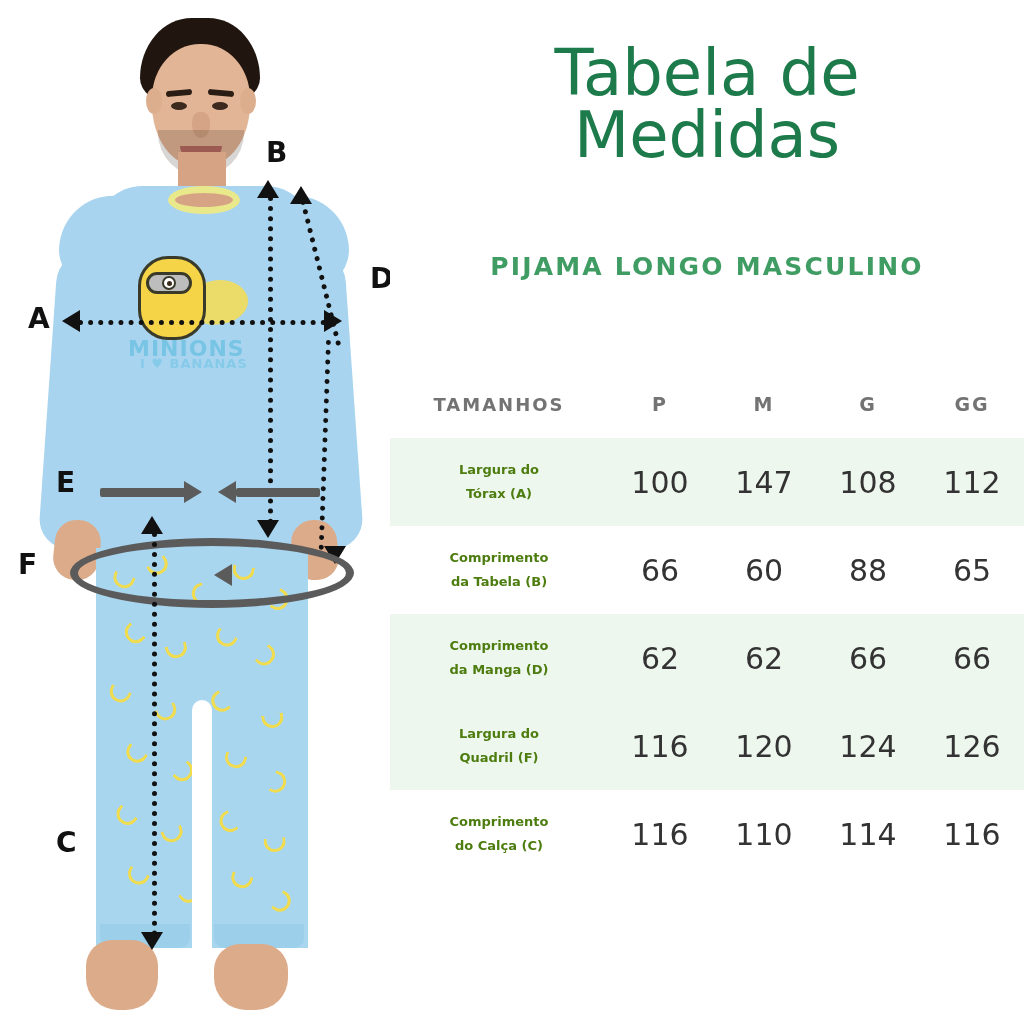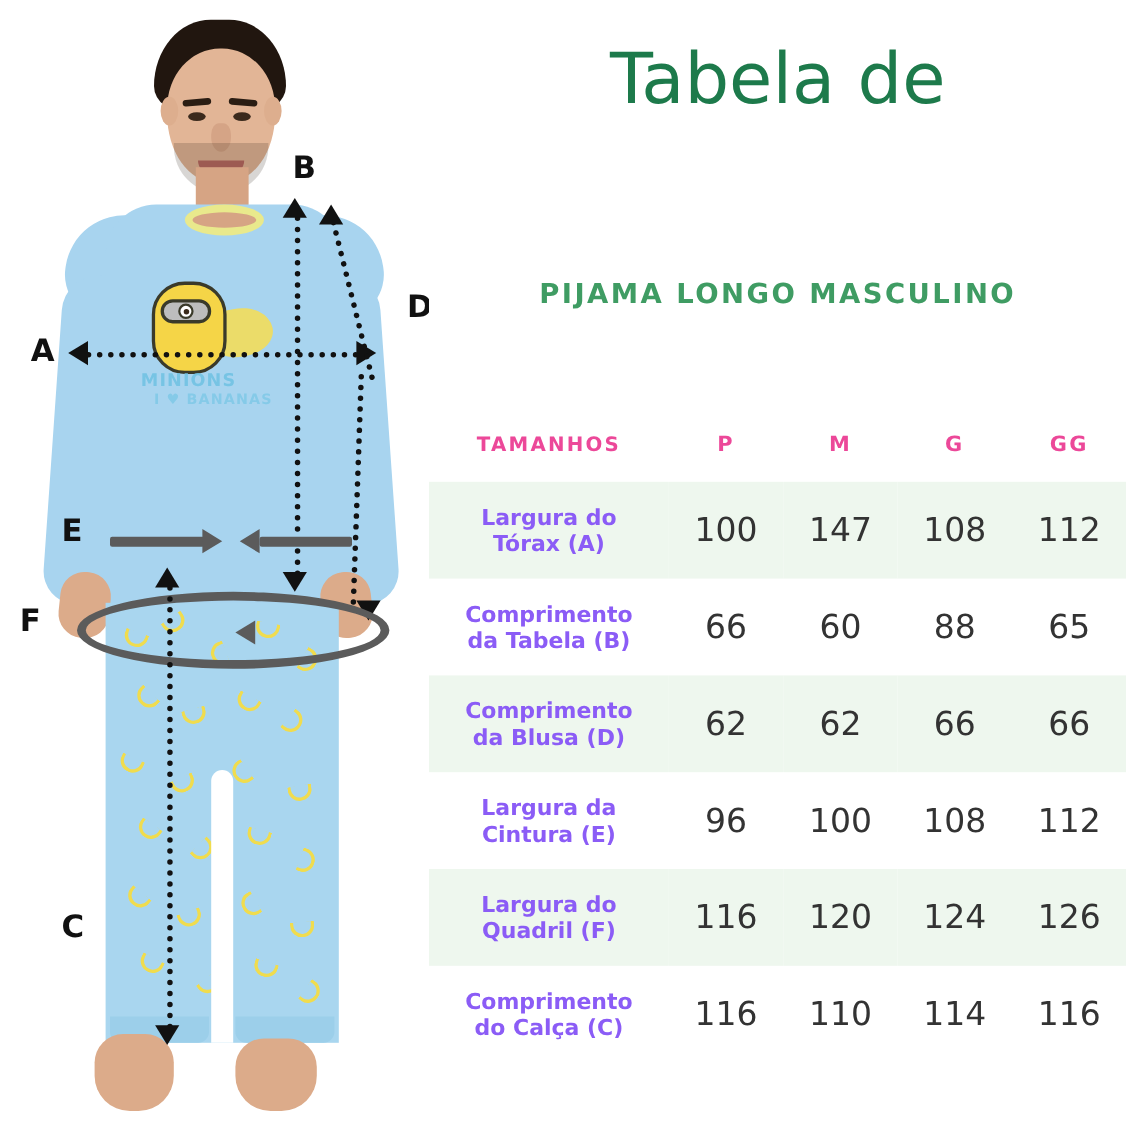--- a/index.html
+++ b/index.html
@@ -180,21 +180,21 @@
     border-radius: 40% 60% 50% 50%;
     transform: rotate(-12deg);
     opacity: .9;
   }
   .m-print-text {
     position: absolute; left: 4px; top: 86px;
     width: 132px; height: 20px;
     color: #6fc2e3;
     font-family: "DejaVu Sans", sans-serif;
     font-weight: bold;
-    font-size: 16px;
+    font-size: 22px;
     letter-spacing: 1px;
     opacity: .85;
   }
   .m-print-text2 {
     position: absolute; left: 16px; top: 106px;
     width: 120px; height: 16px;
     color: #7fc9e7;
     font-family: "DejaVu Sans", sans-serif;
     font-weight: bold;
     font-size: 13px;
@@ -348,40 +348,40 @@
     border-collapse: collapse;
     table-layout: fixed;
   }
   .table th, .table td {
     border: none;
     text-align: center;
     vertical-align: middle;
   }
   .table thead th {
     height: 66px;
-    color: #ec4899;
+    color: #737373;
     font-family: "DejaVu Sans", sans-serif;
     font-size: 19px;
     font-weight: bold;
     letter-spacing: 2px;
   }
   .table thead th.label-col {
     font-size: 18px;
     letter-spacing: 2px;
   }
   .col-label { width: 218px; }
   .col-size { width: 104px; }
 
   .table tbody tr.shaded td {
     background: #eef7ee;
   }
   .table tbody td.label-cell {
-    color: #8b5cf6;
-    font-family: "DejaVu Sans", sans-serif;
-    font-size: 20px;
+    color: #4d7c0f;
+    font-family: "DejaVu Sans", sans-serif;
+    font-size: 13px;
     font-weight: bold;
     line-height: 24px;
     padding: 0 12px;
   }
   .table tbody td.value-cell {
     color: #333333;
     font-family: "DejaVu Sans", sans-serif;
     font-size: 30px;
     font-weight: normal;
   }
@@ -490,20 +490,21 @@
     <div class="dot-line-v" style="left:152px; top:532px; height:404px;"></div>
     <div class="arrow arrow-up" style="left:141px; top:516px;"></div>
     <div class="arrow arrow-down" style="left:141px; top:932px;"></div>
     <div class="ann-letter" style="left:56px; top:826px;">C</div>
   </div>
 
   <div class="content">
 
     <div class="title">
       <div>Tabela de</div>
+      <div>Medidas</div>
     </div>
 
     <div class="subtitle">PIJAMA LONGO MASCULINO</div>
 
     <table class="table">
       <colgroup>
         <col class="col-label">
         <col class="col-size">
         <col class="col-size">
         <col class="col-size">
@@ -538,38 +539,28 @@
           </td>
           <td class="value-cell">66</td>
           <td class="value-cell">60</td>
           <td class="value-cell">88</td>
           <td class="value-cell">65</td>
         </tr>
 
         <tr class="shaded">
           <td class="label-cell">
             <div>Comprimento</div>
-            <div>da Blusa (D)</div>
+            <div>da Manga (D)</div>
           </td>
           <td class="value-cell">62</td>
           <td class="value-cell">62</td>
           <td class="value-cell">66</td>
           <td class="value-cell">66</td>
         </tr>
 
-        <tr>
-          <td class="label-cell">
-            <div>Largura da</div>
-            <div>Cintura (E)</div>
-          </td>
-          <td class="value-cell">96</td>
-          <td class="value-cell">100</td>
-          <td class="value-cell">108</td>
-          <td class="value-cell">112</td>
-        </tr>
 
         <tr class="shaded">
           <td class="label-cell">
             <div>Largura do</div>
             <div>Quadril  (F)</div>
           </td>
           <td class="value-cell">116</td>
           <td class="value-cell">120</td>
           <td class="value-cell">124</td>
           <td class="value-cell">126</td>

